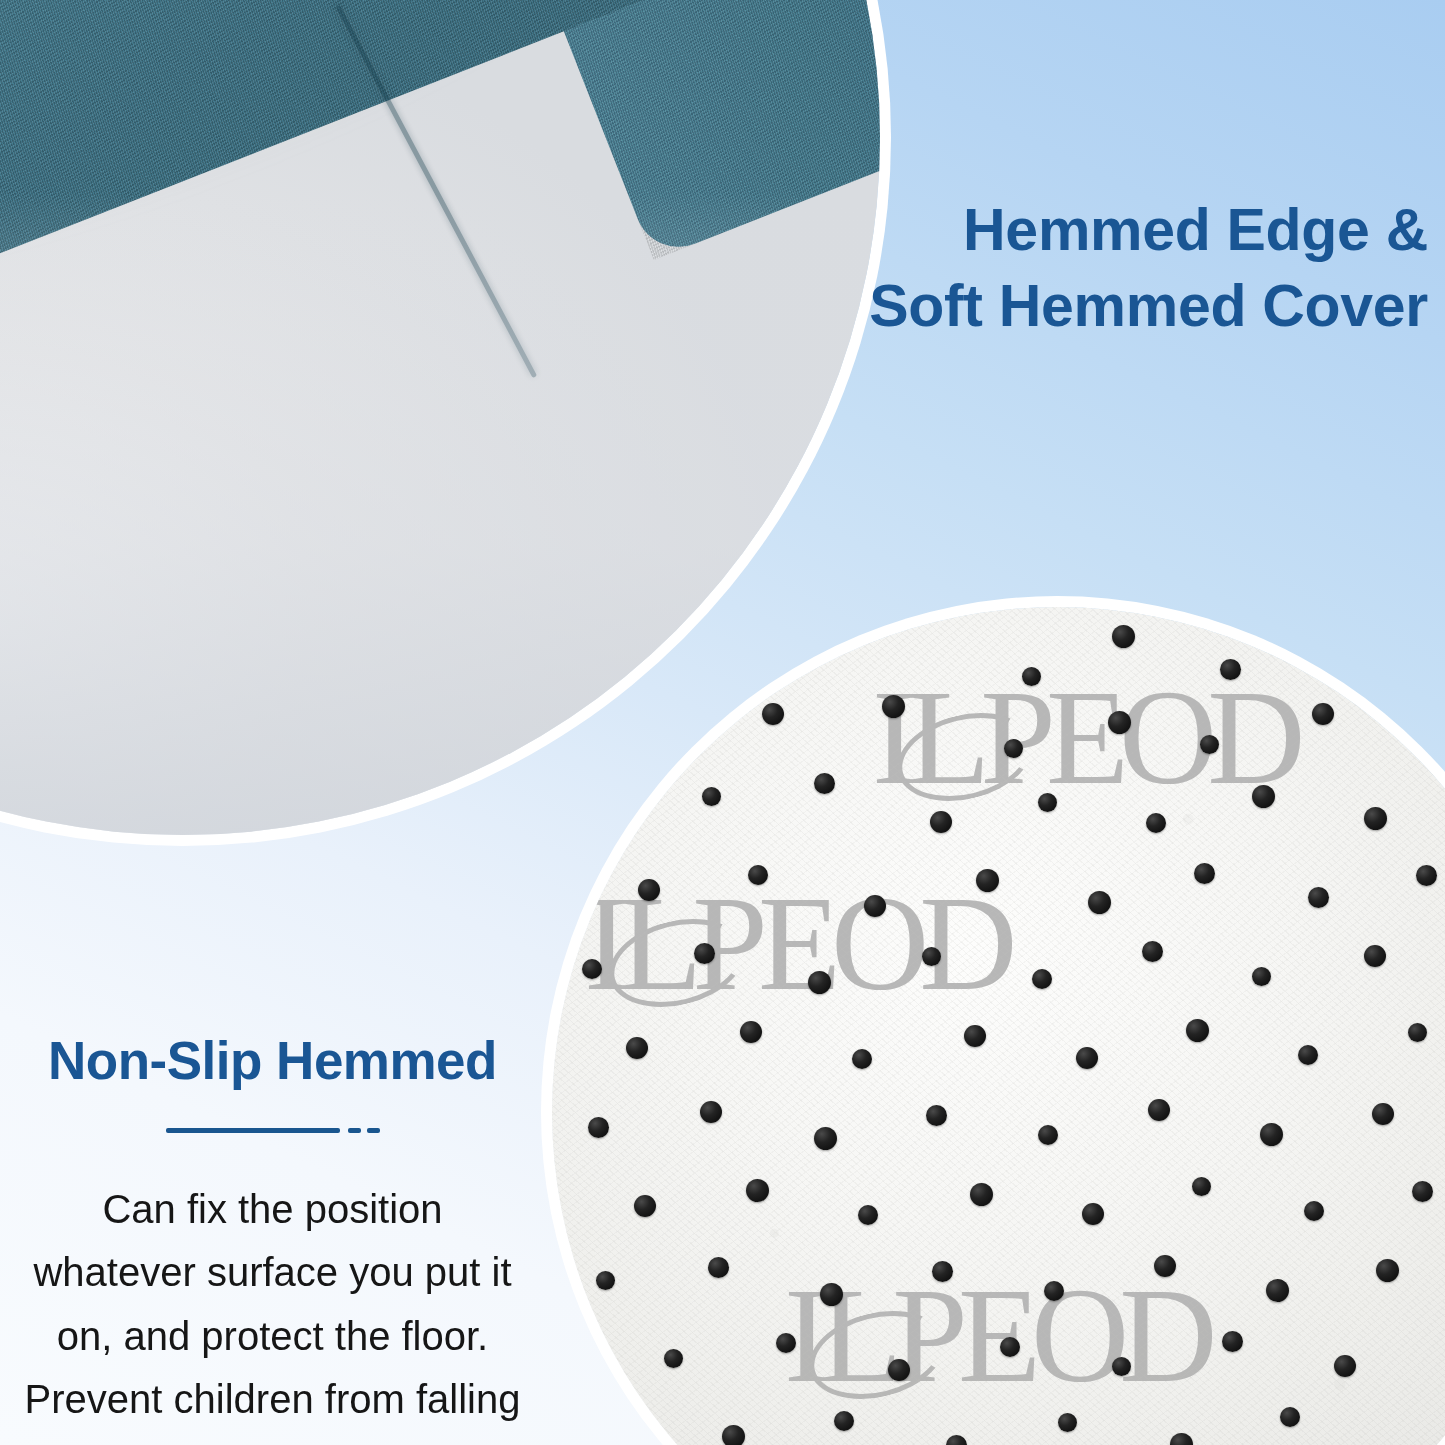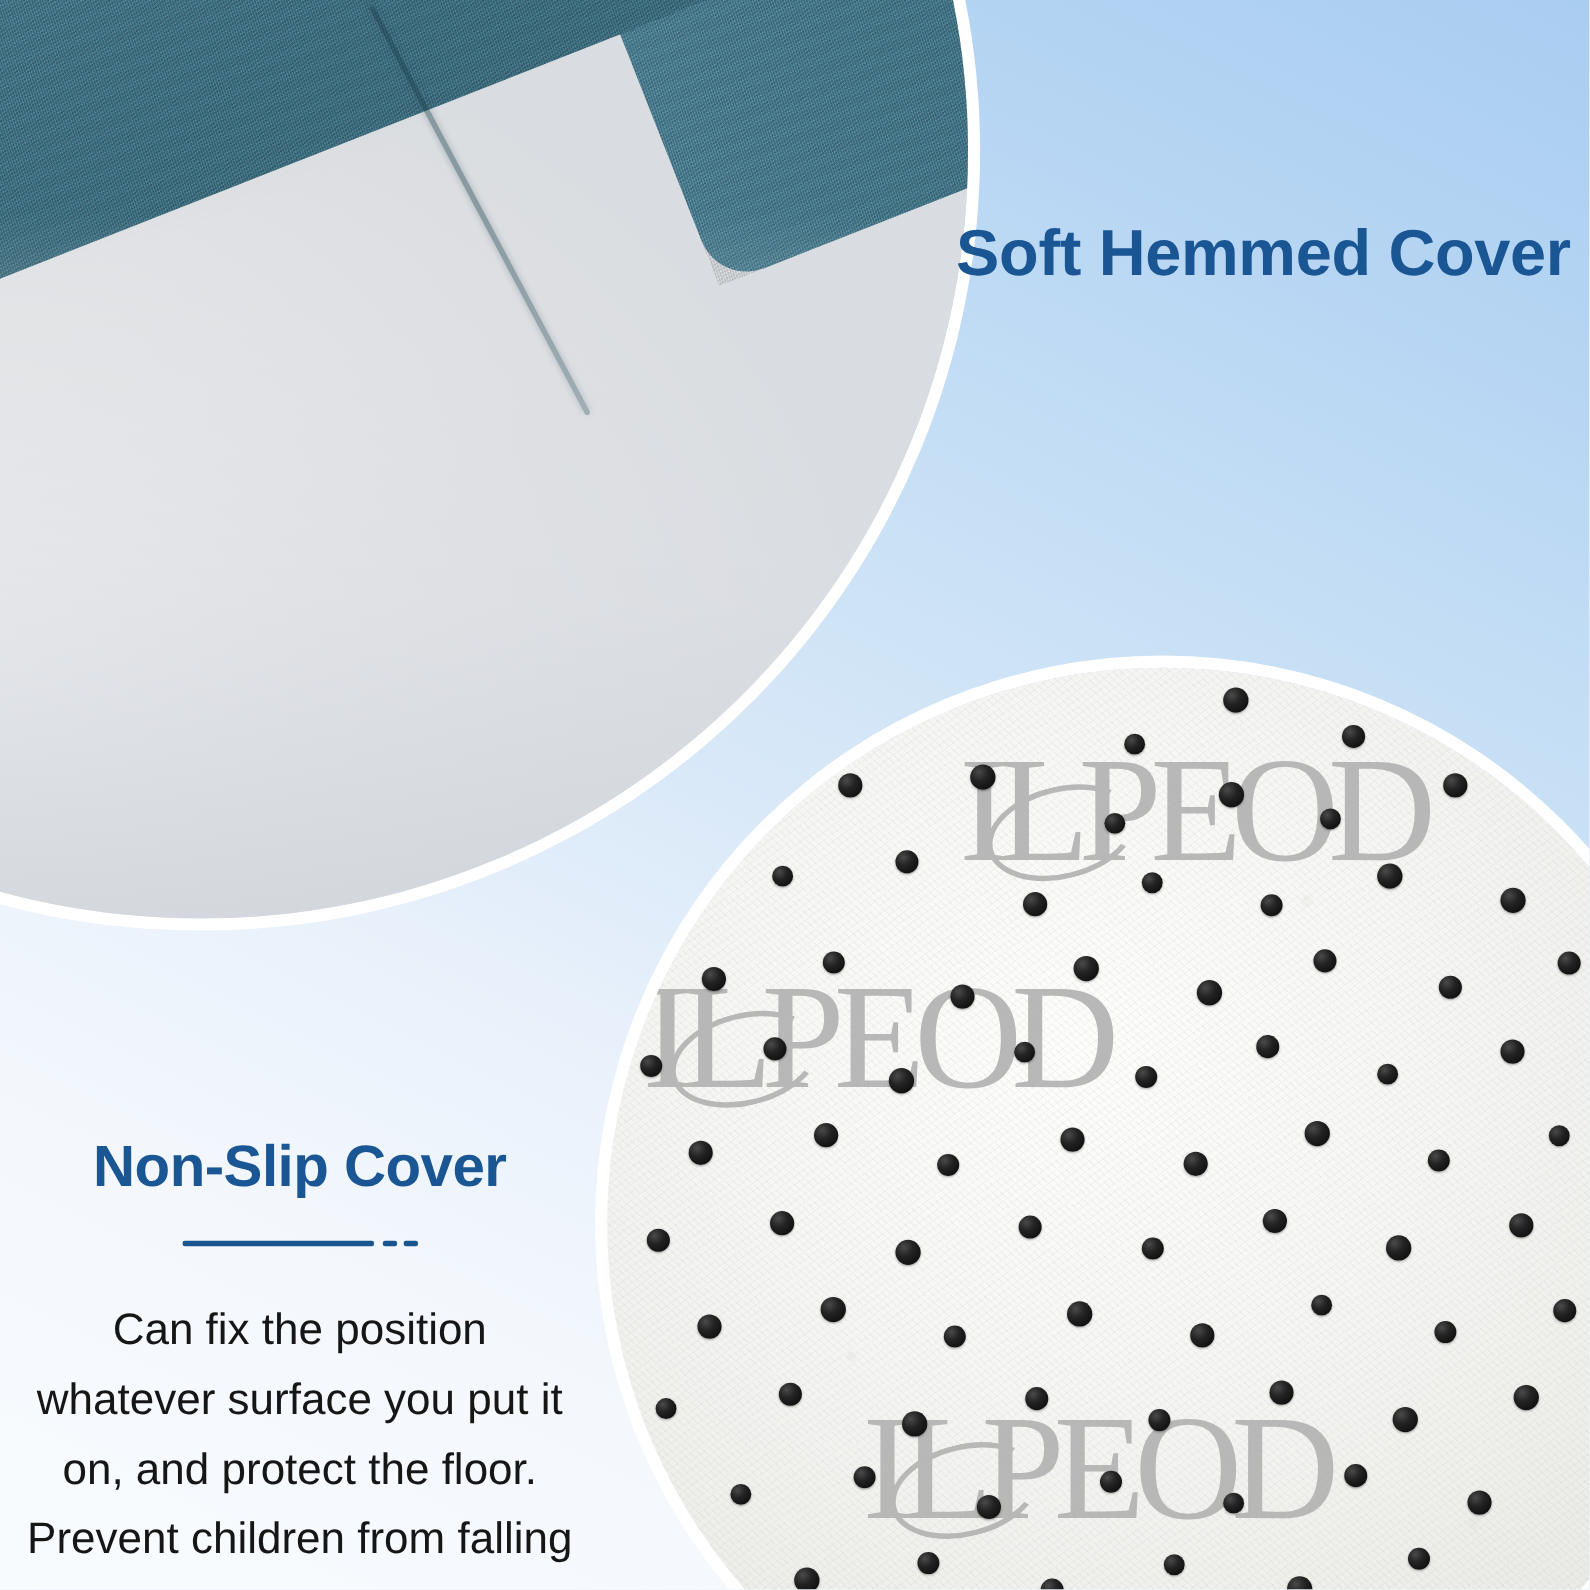--- a/index.html
+++ b/index.html
@@ -280,25 +280,26 @@
           <span class="dot" style="left: 282px; top: 804px; width: 20px; height: 20px;"></span>
           <span class="dot" style="left: 394px; top: 828px; width: 21px; height: 21px;"></span>
           <span class="dot" style="left: 506px; top: 806px; width: 19px; height: 19px;"></span>
           <span class="dot" style="left: 618px; top: 826px; width: 23px; height: 23px;"></span>
           <span class="dot" style="left: 728px; top: 800px; width: 20px; height: 20px;"></span>
         </div>
     </div>
   </div>
 
   <div id="headline">
+    <span>Hemmed Edge &amp;</span>
     <span class="l2">Soft Hemmed Cover</span>
   </div>
 
   <div id="feature-block">
-    <div id="feat-title">Non-Slip Cover</div>
+    <div id="feat-title">Non-Slip Hemmed</div>
     <div id="divider">
       <span class="bar"></span>
       <span class="d1"></span>
       <span class="d2"></span>
     </div>
     <div id="feat-body">Can fix the position whatever surface you put it on, and protect the floor. Prevent children from falling due to sliding mats.</div>
   </div>
 
 </div>
 

